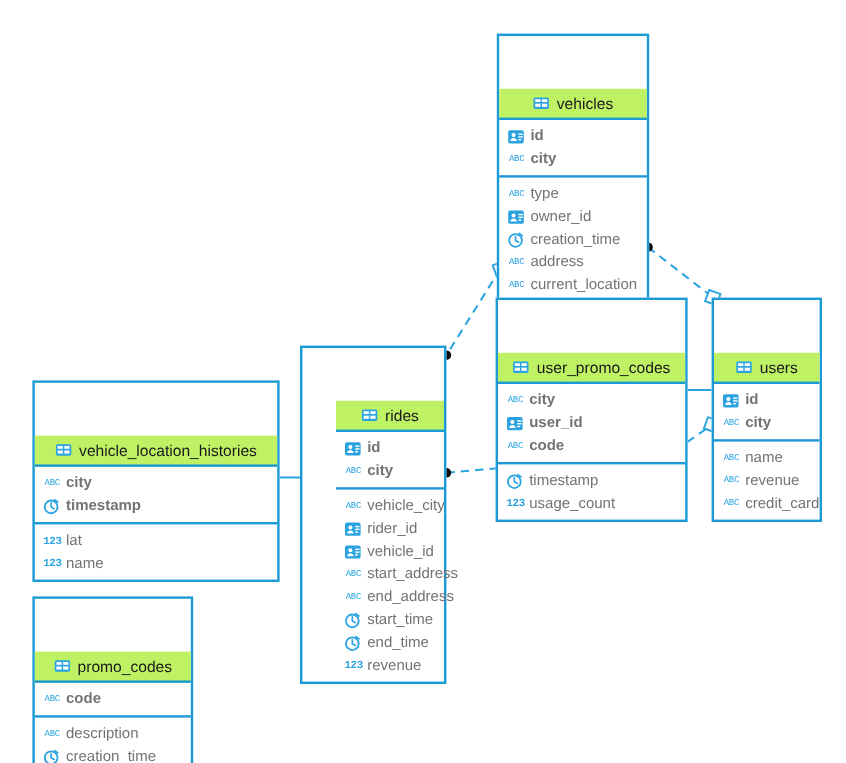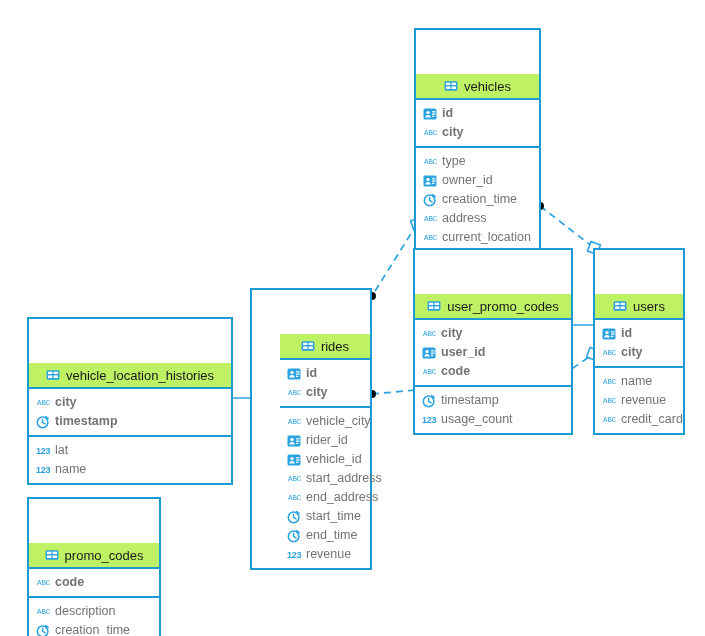--- a/index.html
+++ b/index.html
@@ -86,21 +86,21 @@
   .icon svg { display:block; width:14px; height:14px; }
   .icon-123 {
     width: 14px;
     flex: 0 0 14px;
     font-size: 9px;
     font-weight: bold;
     color: #2aa3e0;
     letter-spacing: -0.3px;
     line-height: 14px;
     text-align: center;
-    font-family: Liberation Sans, sans-serif;
+    font-family: Liberation Mono, monospace;
   }
   .icon-abc {
     width: 14px;
     flex: 0 0 14px;
     font-size: 7.5px;
     font-weight: normal;
     color: #2aa3e0;
     line-height: 14px;
     text-align: right;
     letter-spacing: -0.2px;

